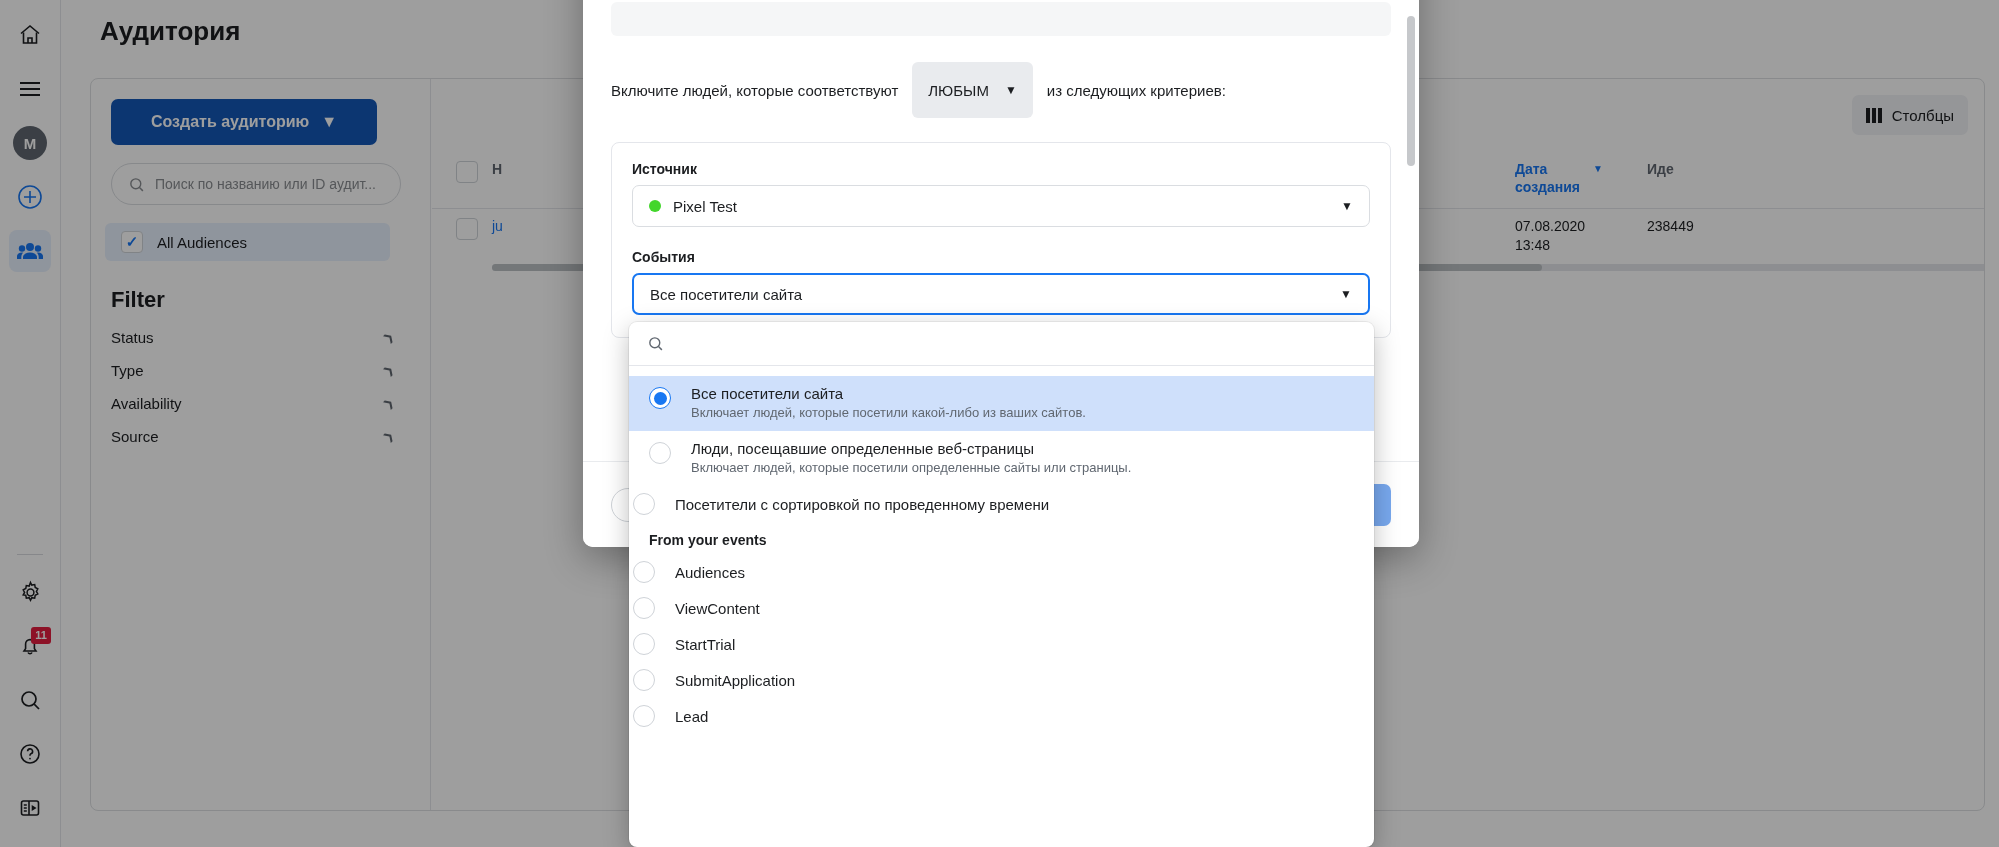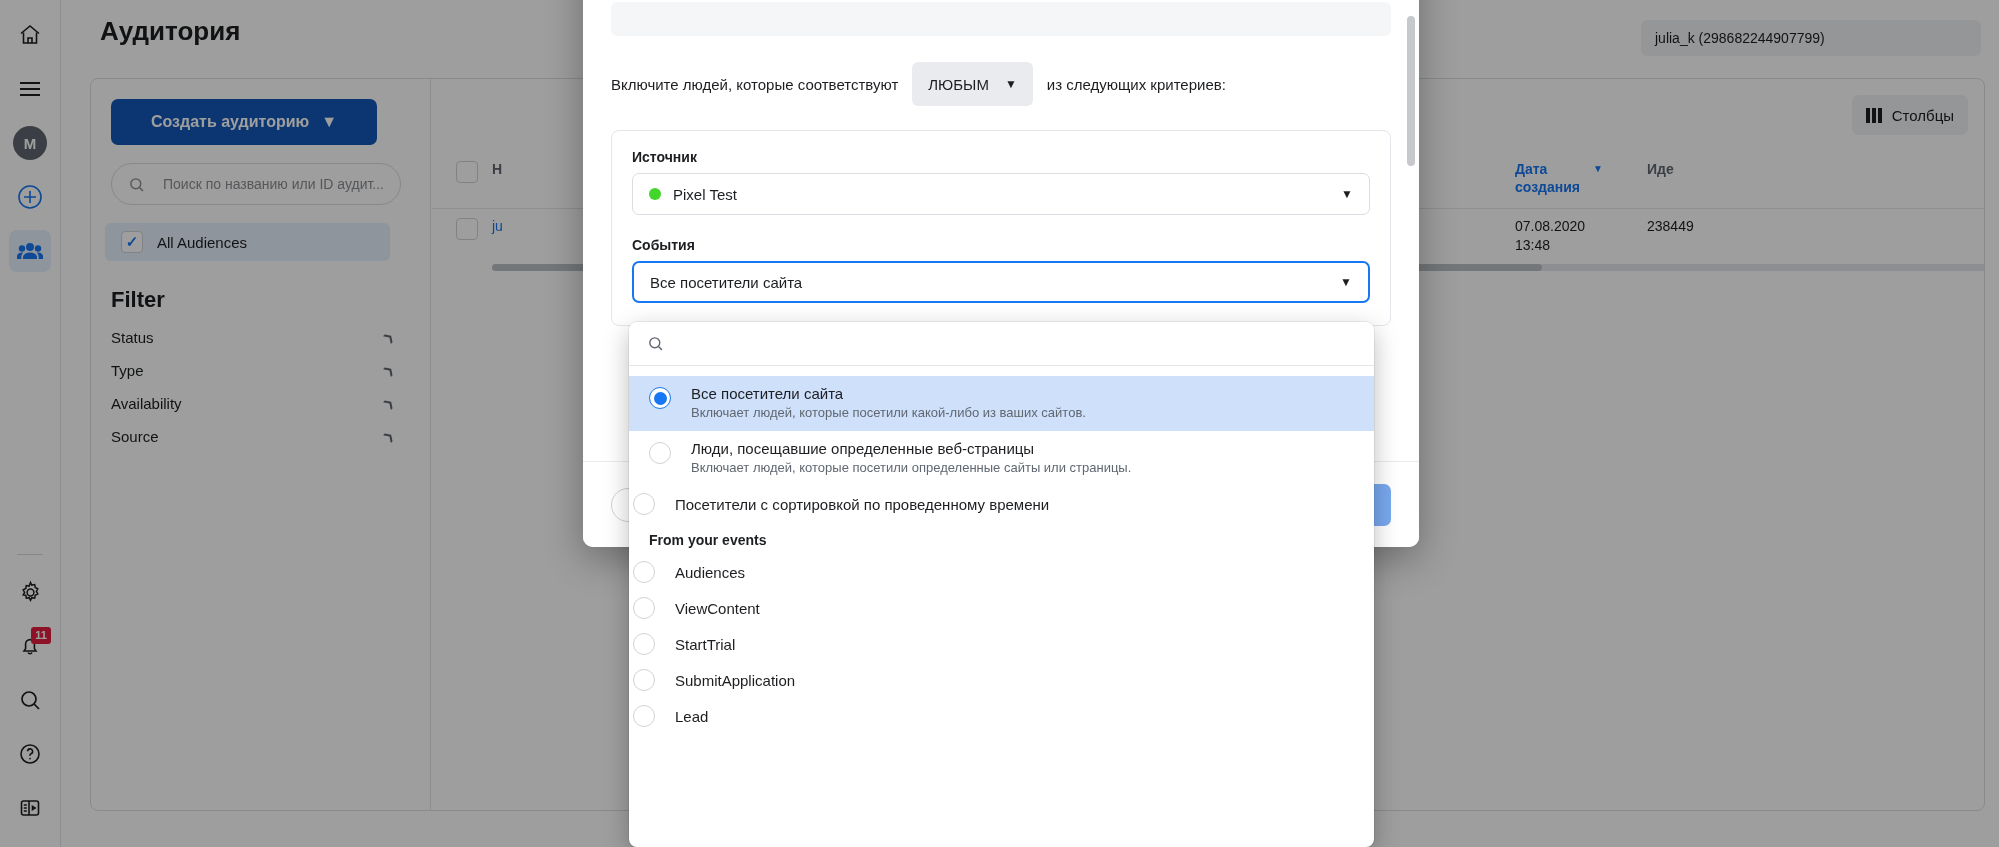--- a/index.html
+++ b/index.html
@@ -78,21 +78,21 @@
     border-right: 1px solid #e4e6eb; padding: 20px 20px 0 20px;
   }
   .create-btn {
     width: 266px; height: 46px; background: #1458b7; color: #fff;
     border-radius: 7px; display: flex; align-items: center; justify-content: center;
     gap: 12px; font-size: 16px; font-weight: 700; cursor: pointer;
   }
   .search-box {
     margin-top: 18px; width: 290px; height: 42px;
     border: 1px solid #dadde1; border-radius: 22px;
-    display: flex; align-items: center; gap: 18px; padding: 0 16px;
+    display: flex; align-items: center; gap: 10px; padding: 0 16px;
     color: #8a8d91; font-size: 14px;
   }
   .all-aud {
     margin-top: 18px; margin-left: -6px;
     width: 285px; height: 38px; background: #e7f0fd; border-radius: 6px;
     display: flex; align-items: center; gap: 14px; padding-left: 16px;
     font-size: 15px; color: #1c1e21; cursor: pointer;
   }
   .chk {
     width: 22px; height: 22px; border-radius: 4px; background: #fff;
@@ -162,21 +162,21 @@
   }
   .modal-body { position: absolute; inset: 0 0 86px 0; padding: 0 28px; overflow: hidden; }
   .modal-topbar {
     margin-top: 82px; height: 34px; background: #f5f6f7; border-radius: 6px;
   }
   .include-row {
     margin-top: 26px; display: flex; align-items: center; gap: 14px;
     font-size: 15px; color: #1c1e21;
   }
   .any-select {
-    background: #e9ebee; border-radius: 6px; height: 44px;
+    background: #e9ebee; border-radius: 6px; height: 56px;
     display: flex; align-items: center; gap: 16px; padding: 0 16px;
     font-size: 15px; color: #1c1e21; cursor: pointer;
   }
   .criteria-card {
     margin-top: 24px; border: 1px solid #e4e6eb; border-radius: 8px;
     padding: 18px 20px 22px 20px; background: #fff;
   }
   .field-label { font-size: 14px; font-weight: 700; color: #1c1e21; margin-bottom: 8px; }
   .field-label.second { margin-top: 22px; }
   .select-ctl {
@@ -316,23 +316,20 @@
       <svg width="24" height="24" viewBox="0 0 24 24" fill="none" stroke="#1c1e21" stroke-width="1.6">
         <rect x="3.5" y="5" width="17" height="14" rx="2"></rect>
             <path d="M11 5v14"></path>
         <path d="M5.8 9h3M5.8 12h3M5.8 15h3" stroke-width="1.4"></path>
         <path d="M14.5 10.5l2.5 1.5-2.5 1.5z" fill="#1c1e21"></path>
       </svg>
     </div>
   </div>
 
   <div class="page-title">Аудитория</div>
-  <div class="account-pill">
-    <span>julia_k (298682244907799)</span>
-  </div>
 
   <div class="content-card">
 
     <div class="filter-panel">
       <div class="create-btn">
         <span>Создать аудиторию</span>
         <span>▼</span>
       </div>
 
       <div class="search-box">

